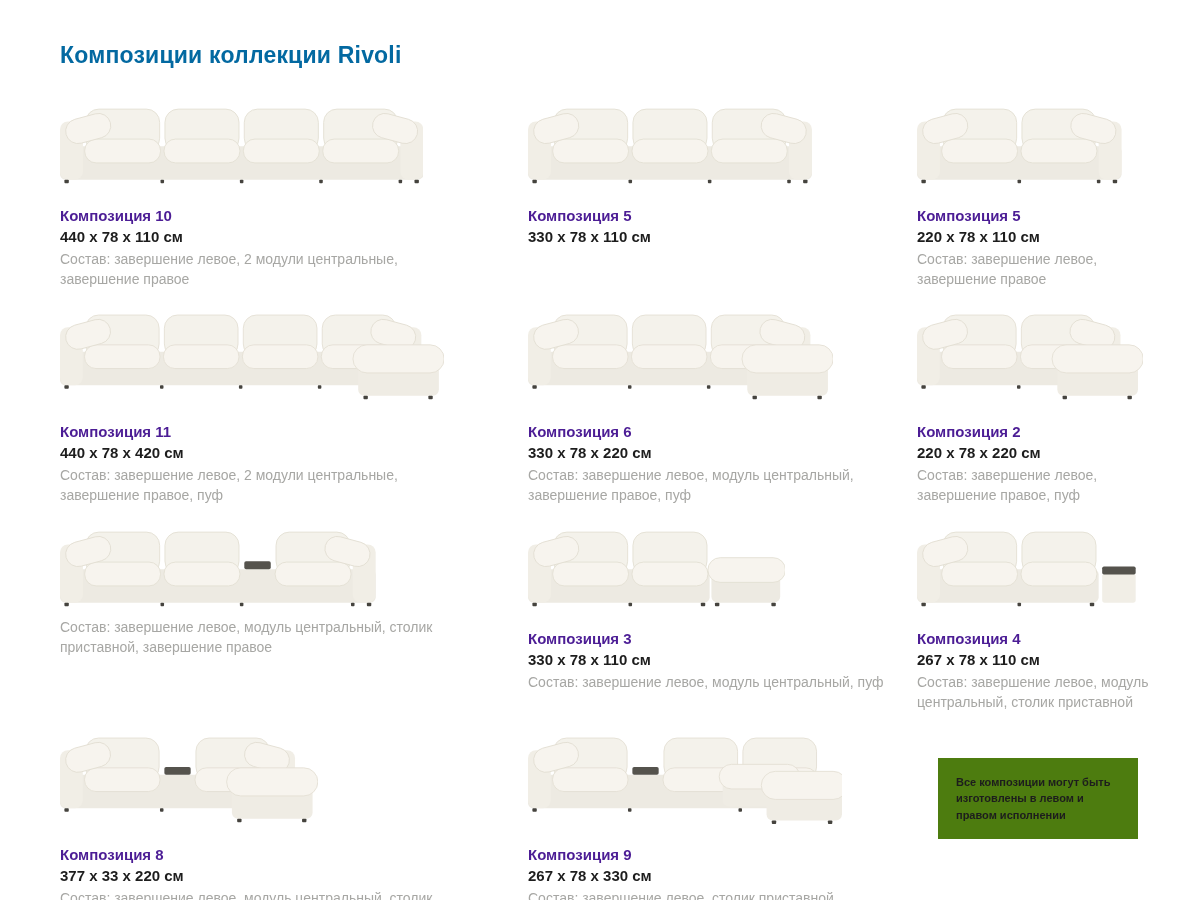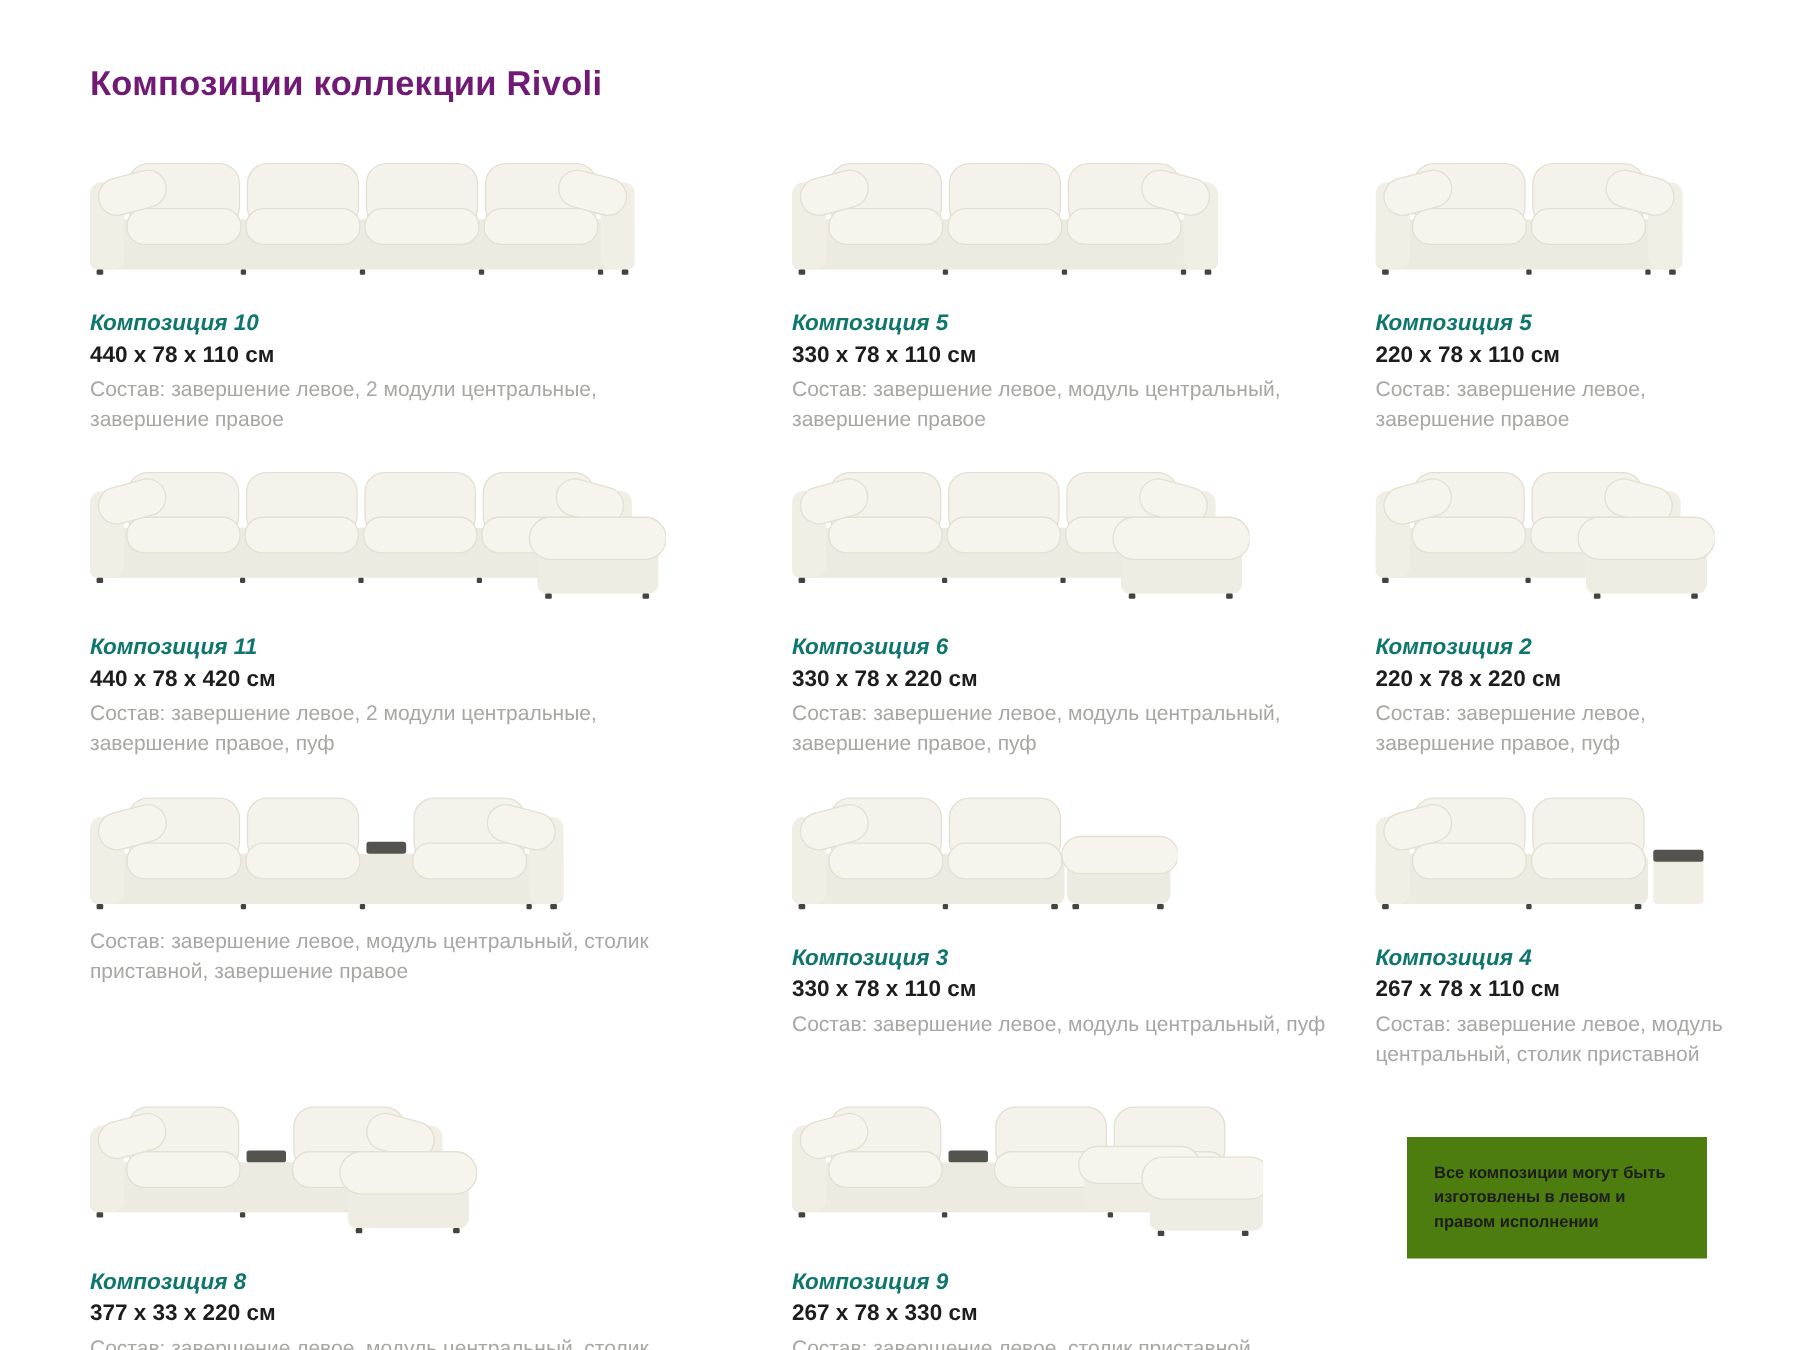--- a/index.html
+++ b/index.html
@@ -3,31 +3,31 @@
 <meta charset="utf-8">
 <style>
   html,body{margin:0;padding:0;background:#ffffff;}
   body{
     width:1200px;height:900px;overflow:hidden;
     font-family:"Liberation Sans", sans-serif;color:#1d1d1d;
   }
   .page{padding:42px 40px 0 60px;}
   .page-title{
     font-size:23px;font-weight:700;letter-spacing:.2px;
-    margin:0 0 26px 0;color:#701a75;
+    margin:0 0 26px 0;color:#0369a1;
   }
   .grid{
     display:grid;
     grid-template-columns:468px 389px 283px;
     row-gap:12px;
   }
   .card{min-width:0;}
   .fig{display:flex;align-items:flex-end;min-height:97px;}
   .fig svg{display:block;}
-  .name{font-size:15px;font-weight:700;line-height:1.4;margin-top:13px;color:#0f766e;font-style:italic;}
+  .name{font-size:15px;font-weight:700;line-height:1.4;margin-top:13px;color:#4c1d95;}
   .dims{font-size:15px;font-weight:700;line-height:1.4;color:#1d1d1d;}
   .desc{font-size:14px;font-weight:400;line-height:1.44;color:#a7a7a4;margin-top:2px;}
   .grid > .card:nth-child(3n+1) .desc{max-width:400px;}
   .grid > .card:nth-child(3n+2) .desc{max-width:360px;}
   .grid > .card:nth-child(3n)   .desc{max-width:235px;}
   .note{
     background:#4d7c0f;
     width:164px;
     padding:16px 18px;
     margin-left:21px;
@@ -88,21 +88,20 @@
             <rect x="264" y="24" width="52" height="28" rx="14" fill="#f7f4ee" stroke="#e3dfd3" transform="rotate(15 290 38)"></rect>
             <rect x="5" y="96" width="5" height="4" rx="1" fill="#45433e"></rect>
             <rect x="312" y="96" width="5" height="4" rx="1" fill="#45433e"></rect>
             <rect x="114" y="96" width="4" height="4" rx="1" fill="#45433e"></rect>
             <rect x="204" y="96" width="4" height="4" rx="1" fill="#45433e"></rect>
             <rect x="294" y="96" width="4" height="4" rx="1" fill="#45433e"></rect>
           </svg>
         </div>
     <div class="name">Композиция 5</div>
     <div class="dims">330 x 78 x 110 см</div>
-    <div class="desc">Состав: завершение левое, модуль центральный, завершение правое</div>
   </div>
 
   <div class="card">
     <div class="fig">
           <svg xmlns="http://www.w3.org/2000/svg" viewBox="0 0 232 110" height="97" role="img">
             <rect x="0" y="58" width="232" height="38" rx="6" fill="#edeae2"></rect>
             <rect x="0" y="30" width="26" height="66" rx="9" fill="#f1eee6"></rect>
             <rect x="29" y="16" width="84" height="48" rx="15" fill="#f4f2eb" stroke="#e3dfd3" stroke-width="1"></rect>
             <rect x="119" y="16" width="84" height="48" rx="15" fill="#f4f2eb" stroke="#e3dfd3" stroke-width="1"></rect>
             <rect x="206" y="30" width="26" height="66" rx="9" fill="#f1eee6"></rect>

